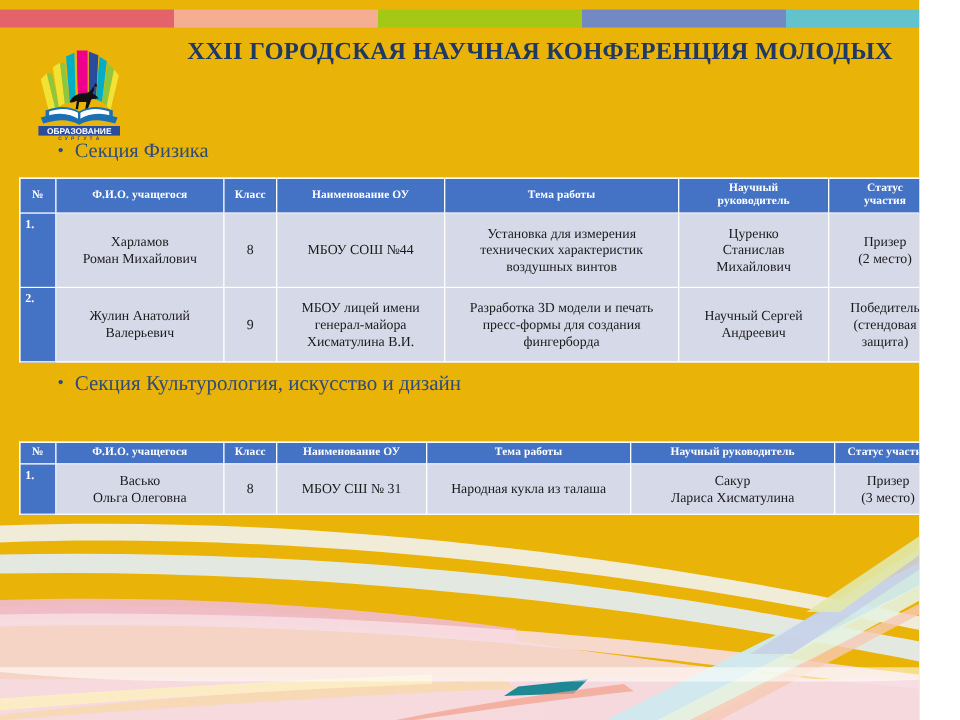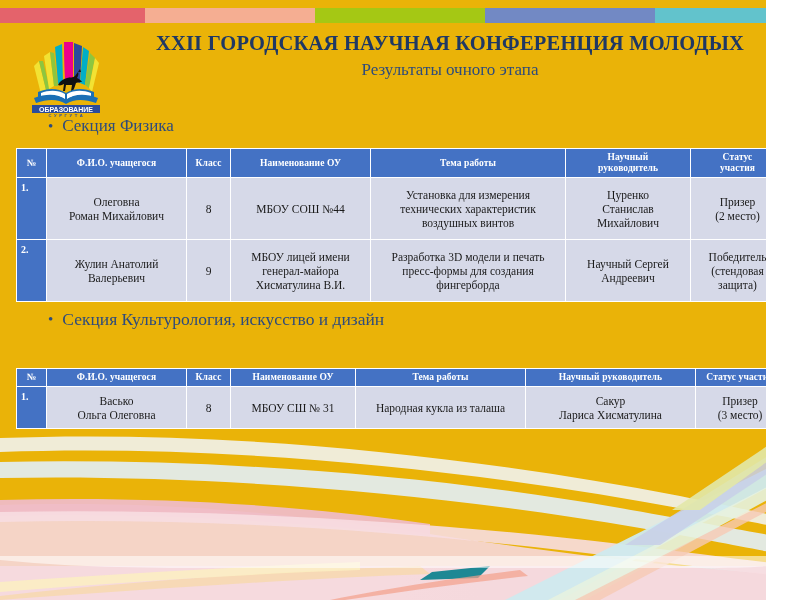--- a/index.html
+++ b/index.html
@@ -241,21 +241,20 @@
 
     <rect x="12" y="77" width="68" height="8" fill="#2B4C9B"></rect>
     <text x="46" y="83.6" text-anchor="middle" fill="#FFFFFF" font-family="Liberation Sans, sans-serif" font-size="7" font-weight="bold">ОБРАЗОВАНИЕ</text>
     <text x="46" y="89" text-anchor="middle" fill="#2B4C9B" font-family="Liberation Sans, sans-serif" font-size="4.2" font-weight="bold" letter-spacing="0.7">С У Р Г У Т А</text>
   </svg>
 
   <div id="title-block">
     <div id="main-title">
       <div>XXII ГОРОДСКАЯ НАУЧНАЯ КОНФЕРЕНЦИЯ МОЛОДЫХ</div>
     </div>
-    <div id="subtitle">Результаты очного этапа</div>
   </div>
 
   <div class="section-head" id="sec1">
     <span class="bullet">•</span>
     <span class="stext">Секция Физика</span>
   </div>
 
   <table class="tbl" id="table1">
     <colgroup>
       <col class="c0">
@@ -275,21 +274,21 @@
         <th class="nbsp-pre">Тема работы</th>
         <th class="nbsp-pre">Научный
 руководитель</th>
         <th class="nbsp-pre">Статус
 участия</th>
       </tr>
     </thead>
     <tbody>
       <tr class="r1">
         <td class="numcell">1.</td>
-        <td class="nbsp-pre">Олеговна
+        <td class="nbsp-pre">Харламов
 Роман Михайлович</td>
         <td>8</td>
         <td class="nbsp-pre">МБОУ СОШ №44</td>
         <td class="nbsp-pre">Установка для измерения
 технических характеристик
 воздушных винтов</td>
         <td class="nbsp-pre">Цуренко
 Станислав
 Михайлович</td>
         <td class="nbsp-pre">Призер

